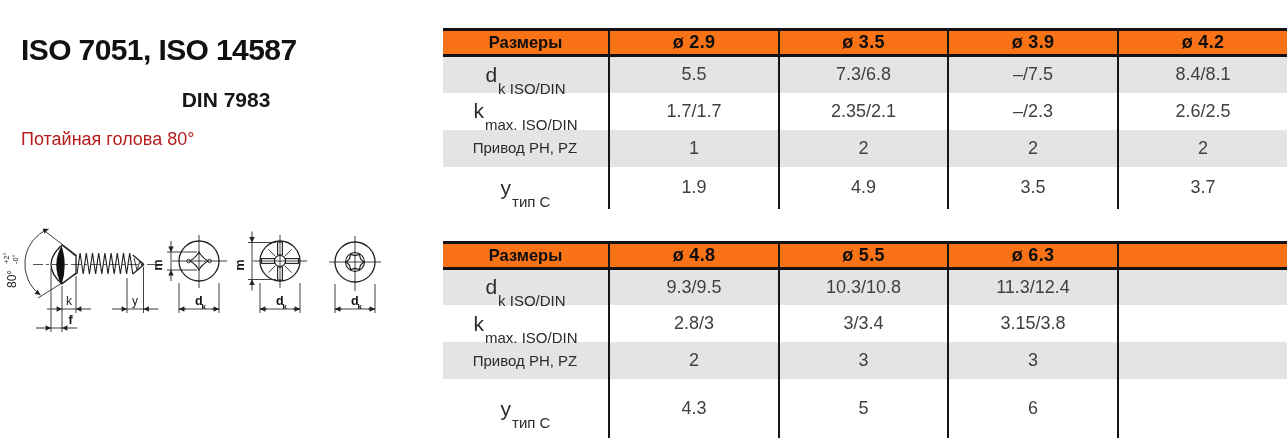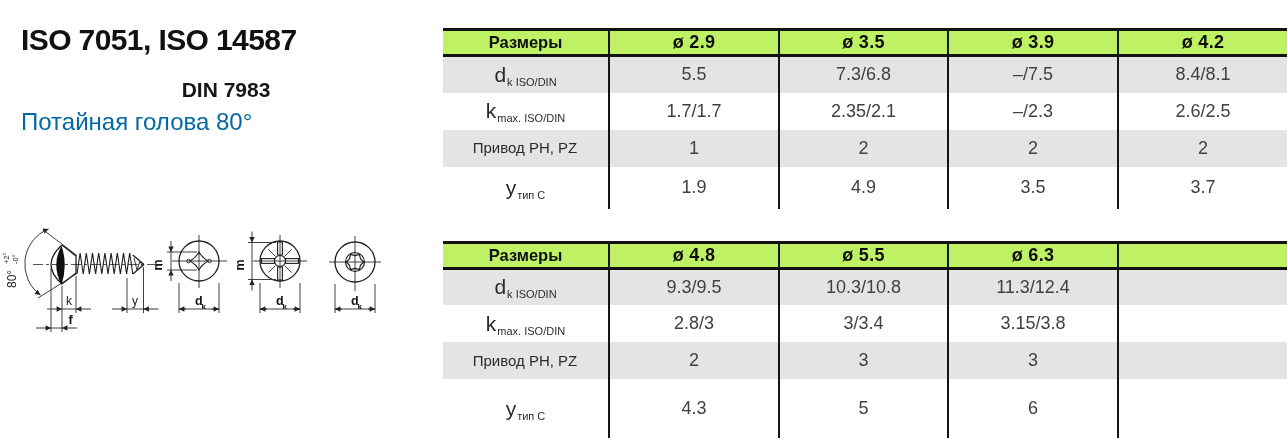--- a/index.html
+++ b/index.html
@@ -3,25 +3,25 @@
 <meta charset="utf-8">
 <style>
   html,body { margin:0; padding:0; }
   body {
     width:1287px; height:446px; background:#ffffff; overflow:hidden; position:relative;
     font-family:"Liberation Sans", sans-serif; color:#1c1c1c;
   }
   .page { position:absolute; left:0; top:0; width:1287px; height:446px; }
 
   
-  .left-panel { position:absolute; left:21px; top:0; width:410px; }
+  .left-panel { position:absolute; left:21px; top:10px; width:410px; }
   .title { font-size:30px; font-weight:bold; letter-spacing:-0.6px; margin:23px 0 0 0; color:#111; }
   .subtitle { font-size:21px; font-weight:bold; margin:21px 0 0 0; color:#161616;text-align:center; }
   .desc { font-size:18.5px; font-weight:bold; line-height:27px; margin:21px 0 0 0; color:#161616; }
-  .note { font-size:24px; font-weight:normal; margin:6px 0 0 0; color:#0369a1; }
+  .note { font-size:18px; font-weight:normal; margin:17px 0 0 0; color:#b91c1c; }
 
   
   .drawing { position:absolute; left:0; top:225px; }
   .drawing text { font-family:"Liberation Sans", sans-serif; }
   .ol   { fill:none; stroke:#1f1f1f; stroke-width:1.3; }
   .ol13 { fill:none; stroke:#1f1f1f; stroke-width:1.1; }
   .tl   { fill:none; stroke:#2a2a2a; stroke-width:0.9; }
   .cl   { fill:none; stroke:#2a2a2a; stroke-width:0.8; stroke-dasharray:10 3 3 3; }
   .arrl { fill:none; stroke:#222222; stroke-width:0.9; }
   .fillb{ fill:#101010; stroke:none; }
@@ -29,33 +29,33 @@
   .dim  { font-size:12px; fill:#1a1a1a; }
   .dimb { font-size:12.5px; font-weight:bold; fill:#111; }
   .dimsub { font-size:8px; font-weight:bold; fill:#111; }
   .tol  { font-size:7.5px; fill:#1a1a1a; }
 
   
   .tables { position:absolute; left:443px; top:0; width:844px; }
   table.spec { border-collapse:collapse; table-layout:fixed; width:844px; }
   table.t1 { margin-top:28px; }
   table.t2 { margin-top:32px; }
-  .spec thead tr { height:26px; background:#bef264; }
+  .spec thead tr { height:26px; background:#f97316; }
   .spec thead th {
     border-top:3px solid #121212; border-bottom:3px solid #121212;
     font-size:16.5px; font-weight:bold; padding:0; color:#0e0e0e;
   }
   .spec thead th.dia { font-size:18px; letter-spacing:0.3px; }
   .spec td { padding:0; text-align:center; vertical-align:middle; }
   .spec tbody tr { height:37px; }
   .spec tr.alt { background:#e3e4e3; }
   .spec td + td, .spec th + th { border-left:2px solid #161616; }
   .val { font-size:18px; color:#404040; }
   .lm  { font-size:21px; color:#2b2b2b; }
-  .ls  { font-size:11px; color:#2b2b2b; position:relative; top:4px; margin-left:1px; }
+  .ls  { font-size:15px; color:#2b2b2b; position:relative; top:12px; margin-left:1px; }
   .spec tr.plain .lm { font-size:15px; }
   table.t1 tr.lastrow { height:42px; }
   table.t2 tr.lastrow { height:59px; }
 </style>
 </head>
 <body>
 
 <div class="page">
 
   <div class="left-panel">

